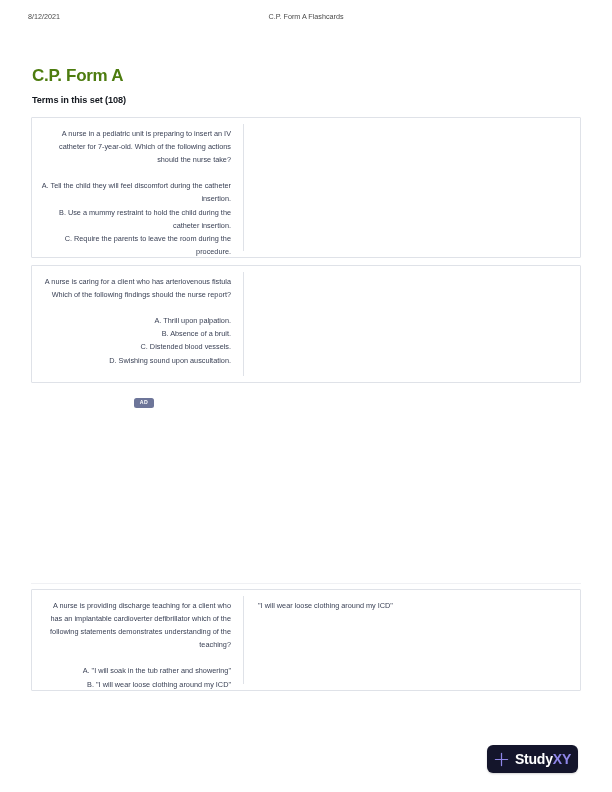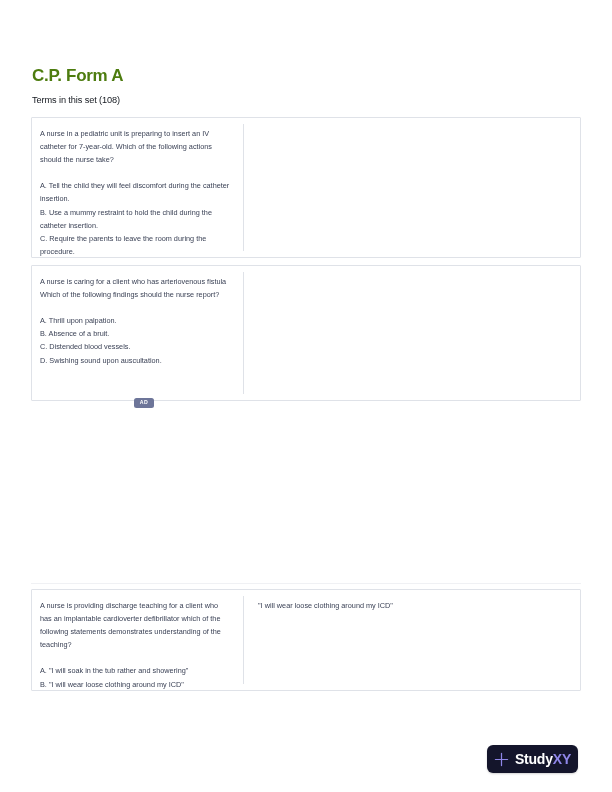--- a/index.html
+++ b/index.html
@@ -59,21 +59,21 @@
     font-weight: bold;
     letter-spacing: -0.3px;
     color: #4d7c0f;
     margin: 0;
   }
   .doc-subtitle {
     position: absolute;
     left: 32px;
     top: 95px;
     font-size: 9.2px;
-    font-weight: normal;
+    font-weight: bold;
     letter-spacing: -0.1px;
     color: #14181f;
     margin: 0;
   }
 
   
   .card {
     position: absolute;
     left: 31px;
     width: 550px;
@@ -95,37 +95,38 @@
     font-size: 7.3px;
     line-height: 13.1px;
     color: #3b4256;
     white-space: pre-line;
     word-wrap: break-word;
   }
   .card-term {
     width: 211px;
     flex: 0 0 211px;
     padding: 9px 12px 9px 8px;
+    text-align: right;
   }
   .card-def {
     flex: 1 1 auto;
     padding: 9px 12px 9px 15px;
   }
   .card-divider {
     position: absolute;
     left: 211px;
     top: 6px;
     bottom: 6px;
     width: 1px;
     background: #dfe2e8;
   }
 
   
   #card-1 { top: 117px; height: 141px; }
-  #card-2 { top: 265px; height: 136px; }
+  #card-2 { top: 265px; height: 118px; }
   #card-3 { top: 589px; height: 102px; overflow: hidden; }
 
   
   .page-break-rule {
     position: absolute;
     left: 31px;
     width: 550px;
     top: 583px;
     height: 1px;
     background: #f0f1f4;
@@ -179,20 +180,24 @@
     white-space: nowrap;
   }
   .brand-study { color: #ffffff; }
   .brand-xy { color: #8f86e8; }
 </style>
 </head>
 <body>
 
 <div class="page">
 
+  <div class="print-header">
+    <span class="ph-date">8/12/2021</span>
+    <span class="ph-title">C.P. Form A Flashcards</span>
+  </div>
 
   <h1 class="doc-title">C.P. Form A</h1>
   <h2 class="doc-subtitle">Terms in this set (108)</h2>
 
   <div class="card" id="card-1">
     <div class="card-inner">
       <div class="card-term">A nurse in a pediatric unit is preparing to insert an IV catheter for 7-year-old. Which of the following actions should the nurse take?
 
 A. Tell the child they will feel discomfort during the catheter insertion.
 B. Use a mummy restraint to hold the child during the catheter insertion.

